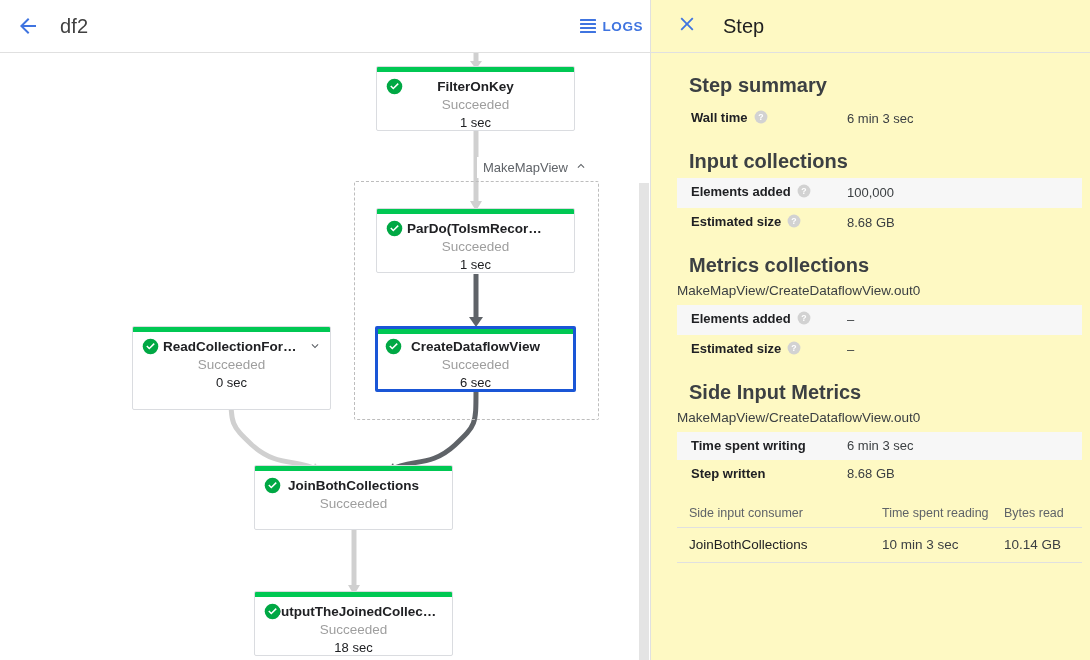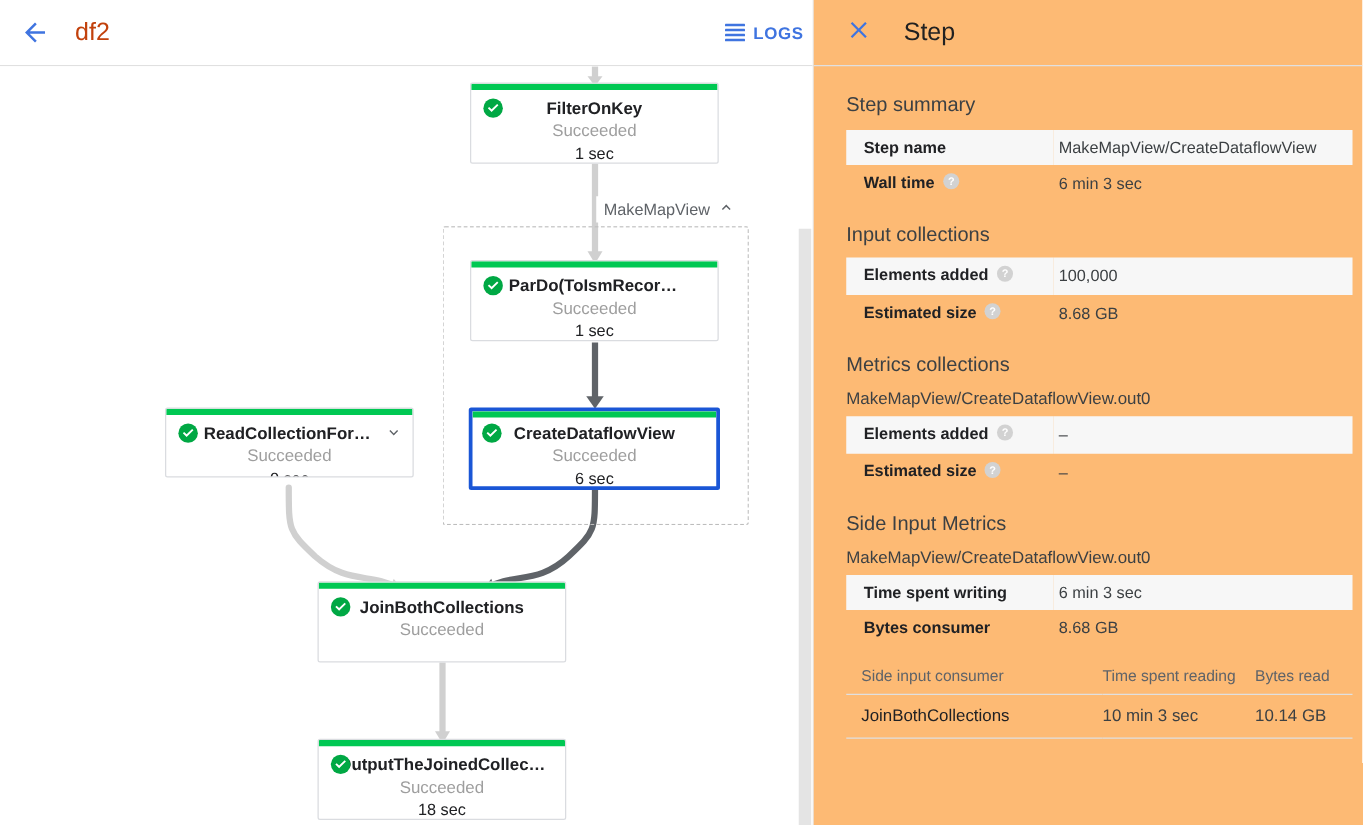--- a/index.html
+++ b/index.html
@@ -28,21 +28,21 @@
     border-bottom: 1px solid #e0e0e0;
     display: flex; align-items: center;
   }
   #back-button {
     width: 48px; height: 48px; margin-left: 4px;
     display: flex; align-items: center; justify-content: center;
     border-radius: 50%; cursor: pointer;
   }
   #back-button svg { display: block; }
   #job-title {
-    font-size: 20px; color: #c2410c; font-weight: 400;
+    font-size: 20px; color: #404040; font-weight: 400;
     margin-left: 8px; letter-spacing: .1px;
   }
   #logs-button {
     margin-left: auto; margin-right: 8px;
     display: flex; align-items: center; gap: 7px;
     color: #3f74e0; cursor: pointer;
     font-size: 13.5px; font-weight: 700; letter-spacing: .55px;
   }
   #logs-icon { display: flex; flex-direction: column; gap: 2px; width: 16px; }
   #logs-icon i { display: block; height: 2px; background: #3f74e0; border-radius: .5px; }
@@ -119,43 +119,43 @@
     position: absolute; right: 1px; top: 130px;
     width: 10px; height: 477px;
     background: #e4e4e4; border-radius: 0;
     cursor: pointer;
   }
 
   
   #right-pane {
     position: relative;
     width: 439px; height: 660px;
-    background: #fdba74;
+    background: #fef9c3;
     overflow: hidden;
   }
   #detail-header {
     height: 53px; border-bottom: 1px solid #e0e0e0;
     display: flex; align-items: center;
   }
   #close-button {
     width: 44px; height: 44px; margin-left: 14px;
     display: flex; align-items: center; justify-content: center;
     border-radius: 50%; cursor: pointer;
   }
   #detail-title {
     font-size: 20px; color: #212121; font-weight: 400;
     margin-left: 14px;
   }
   #detail-body {
     padding: 22px 8px 0 26px;
     height: 607px; overflow: hidden;
   }
   .section-heading {
-    font-size: 16px; color: #3c4043; font-weight: 400;
-    margin: 0 0 9px 0; line-height: 20px;
+    font-size: 20px; color: #3c4043; font-weight: 700;
+    margin: 0 0 9px 12px; line-height: 20px;
   }
   .section-heading.tight { margin-bottom: 7px; }
   .collection-name {
     font-size: 13.5px; color: #3c4043;
     line-height: 18px; margin-bottom: 5px;
   }
   .kv-table { width: 100%; border-collapse: collapse; table-layout: fixed; }
   .kv-table tr.odd td { background: #f7f7f7; }
   .kv-table td {
     padding: 6px 0 6px 0;
@@ -294,21 +294,21 @@
               <circle cx="12" cy="12" r="11" fill="#00a844"></circle>
               <path d="M10.3 16.4 6 12.1l1.5-1.5 2.8 2.8 6.2-6.2L18 8.7z" fill="#fff"></path>
             </svg>
           </span>
           <div class="node-title">CreateDataflowView</div>
           <div class="node-status">Succeeded</div>
           <div class="node-time">6 sec</div>
         </div>
       </div>
 
-      <div class="node" style="left:132px; top:273px; width:199px; height:56px;">
+      <div class="node" style="left:132px; top:273px; width:199px; height:84px;">
         <div class="node-bar"></div>
         <div class="node-body">
           <span class="status-icon">
             <svg width="17" height="17" viewBox="0 0 24 24">
               <circle cx="12" cy="12" r="11" fill="#00a844"></circle>
               <path d="M10.3 16.4 6 12.1l1.5-1.5 2.8 2.8 6.2-6.2L18 8.7z" fill="#fff"></path>
             </svg>
           </span>
           <div class="node-title">ReadCollectionForJoin</div>
           <div class="node-status">Succeeded</div>
@@ -368,24 +368,20 @@
         </span>
       </div>
       <div id="detail-title">Step</div>
     </div>
 
     <div id="detail-body">
 
       <div class="section-heading">Step summary</div>
       <table class="kv-table">
         <tbody>
-            <tr class="odd">
-          <td class="kv-key">Step name</td>
-          <td class="kv-val">MakeMapView/CreateDataflowView</td>
-        </tr>
         <tr>
           <td class="kv-key"><span>Wall time</span><span class="help-icon"><svg width="14" height="14" viewBox="0 0 24 24">
                     <circle cx="12" cy="12" r="11" fill="#d2d2d2"></circle>
                     <text x="12" y="17" font-size="15" font-family="Liberation Sans, sans-serif" fill="#fff" text-anchor="middle">?</text>
                   </svg></span></td>
           <td class="kv-val">6 min 3 sec</td>
         </tr>
       </tbody>
         </table>
 
@@ -438,21 +434,21 @@
 
       <div class="section-heading tight">Side Input Metrics</div>
       <div class="collection-name">MakeMapView/CreateDataflowView.out0</div>
       <table class="kv-table">
         <tbody>
             <tr class="odd">
           <td class="kv-key">Time spent writing</td>
           <td class="kv-val">6 min 3 sec</td>
         </tr>
         <tr>
-          <td class="kv-key">Bytes consumer</td>
+          <td class="kv-key">Step written</td>
           <td class="kv-val">8.68 GB</td>
         </tr>
       </tbody>
         </table>
 
       <div class="block-gap-sm"></div>
 
       <table class="si-table">
         <thead>
           <tr>

